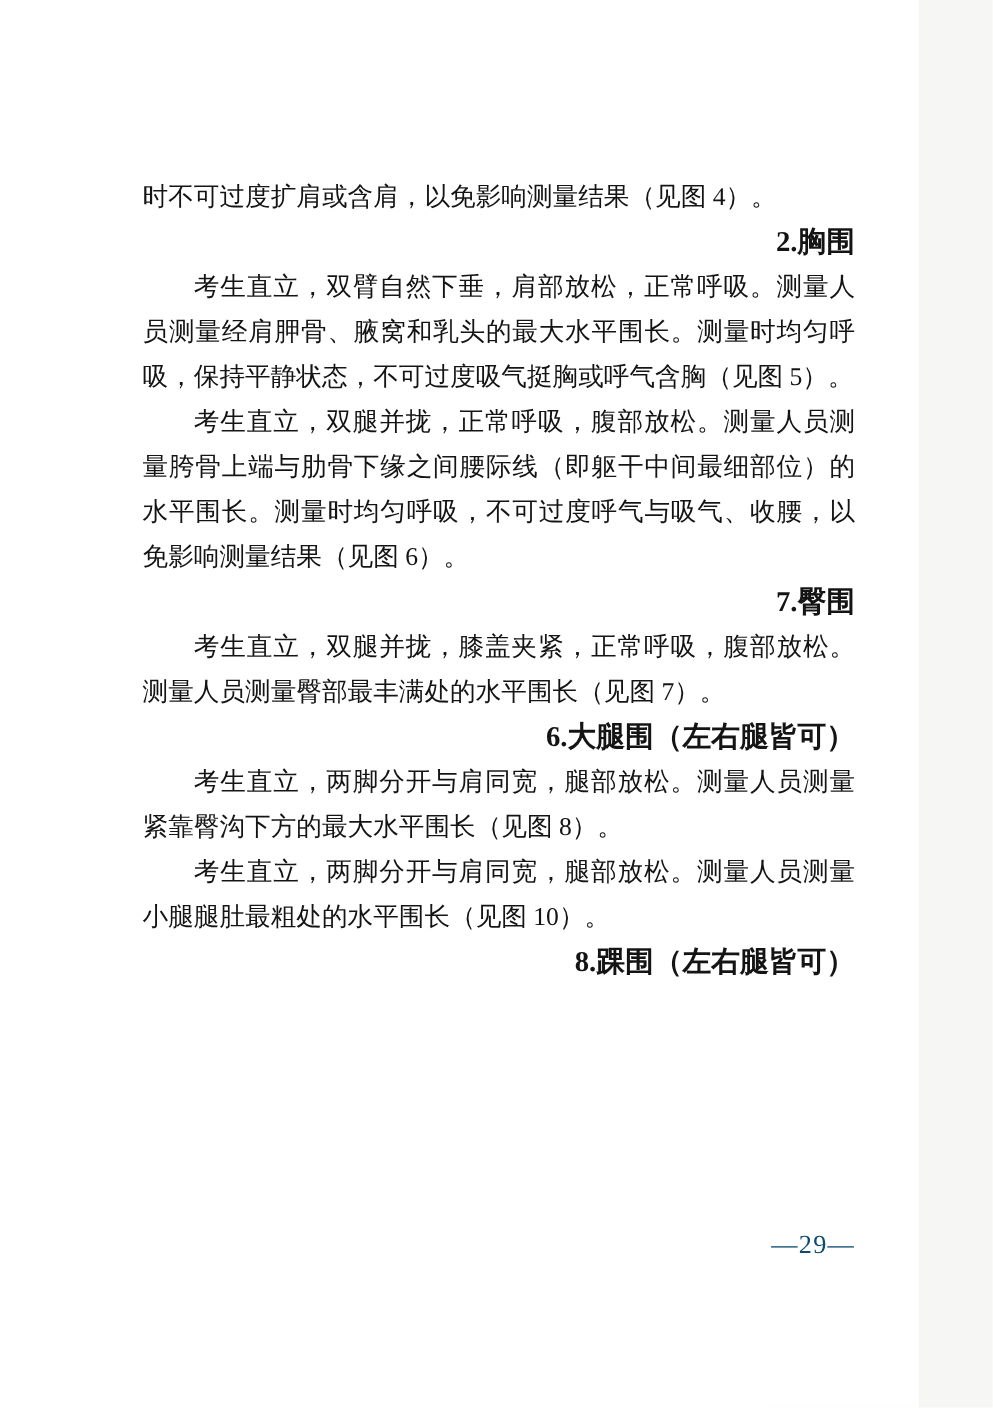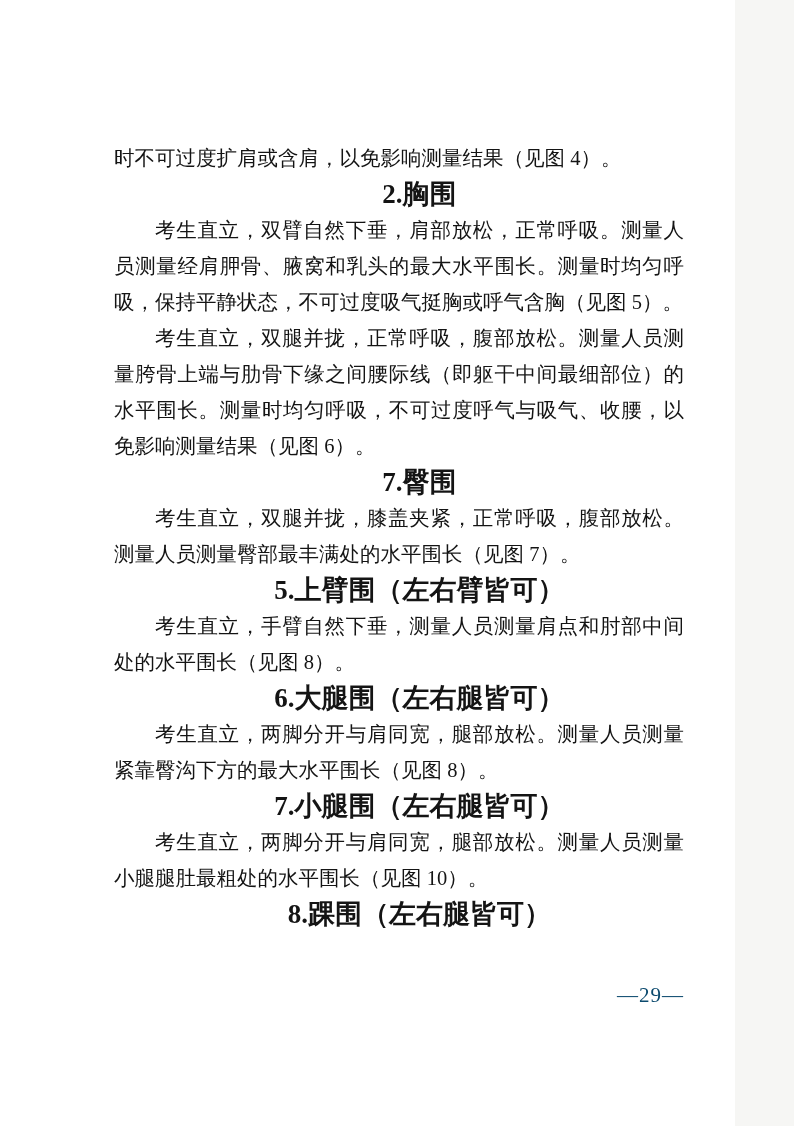--- a/index.html
+++ b/index.html
@@ -28,22 +28,22 @@
     text-justify: inter-ideograph;
   }
   .content p, .content h3 { margin: 0; }
   .para-continued {
     
     text-indent: 0;
   }
   .sec-heading {
     font-weight: bold;
     padding-left: 1.5em;
-    text-align: center;
-    font-size: 27px;
+    text-align: right;
+    font-size: 23px;
     line-height: 36px;
   }
   .sec-body {
     text-indent: 2em;
   }
   .footer-pageno {
     position: absolute;
     left: 617px;
     top: 982px;
     font-size: 21px;
@@ -69,32 +69,27 @@
 
     <section>
       <p class="sec-body">考生直立，双腿并拢，正常呼吸，腹部放松。测量人员测量胯骨上端与肋骨下缘之间腰际线（即躯干中间最细部位）的水平围长。测量时均匀呼吸，不可过度呼气与吸气、收腰，以免影响测量结果（见图 6）。</p>
     </section>
 
     <section>
       <h3 class="sec-heading">7.臀围</h3>
       <p class="sec-body">考生直立，双腿并拢，膝盖夹紧，正常呼吸，腹部放松。测量人员测量臀部最丰满处的水平围长（见图 7）。</p>
     </section>
 
-    <section>
-      <h3 class="sec-heading">5.上臂围（左右臂皆可）</h3>
-      <p class="sec-body">考生直立，手臂自然下垂，测量人员测量肩点和肘部中间处的水平围长（见图 8）。</p>
-    </section>
 
     <section>
       <h3 class="sec-heading">6.大腿围（左右腿皆可）</h3>
       <p class="sec-body">考生直立，两脚分开与肩同宽，腿部放松。测量人员测量紧靠臀沟下方的最大水平围长（见图 8）。</p>
     </section>
 
     <section>
-      <h3 class="sec-heading">7.小腿围（左右腿皆可）</h3>
       <p class="sec-body">考生直立，两脚分开与肩同宽，腿部放松。测量人员测量小腿腿肚最粗处的水平围长（见图 10）。</p>
     </section>
 
     <section>
       <h3 class="sec-heading">8.踝围（左右腿皆可）</h3>
     </section>
 
   </div>
 
   <div class="footer-pageno">—29—</div>

